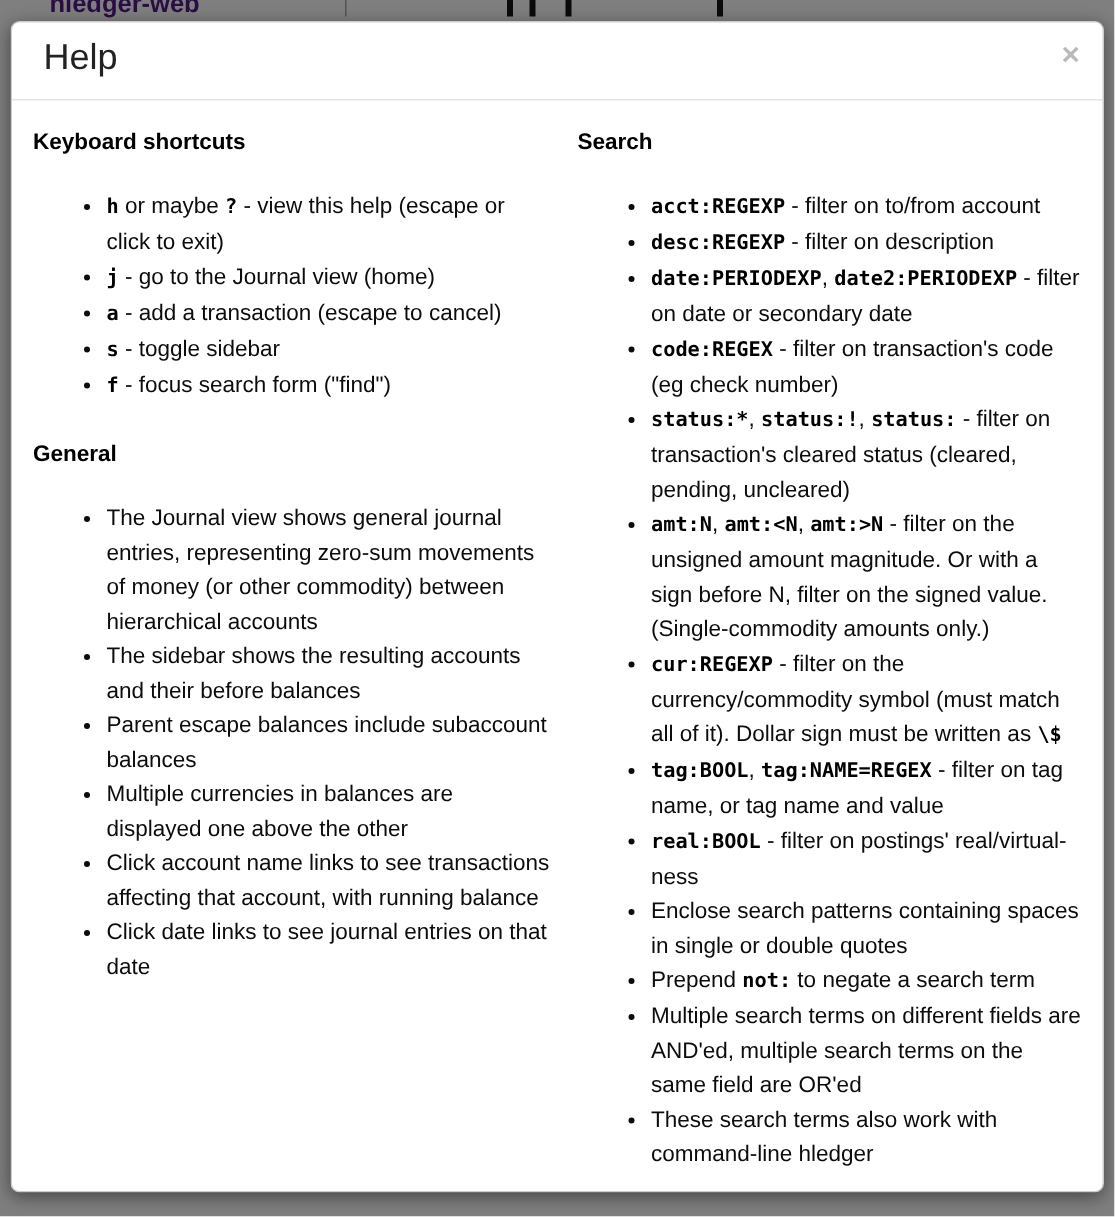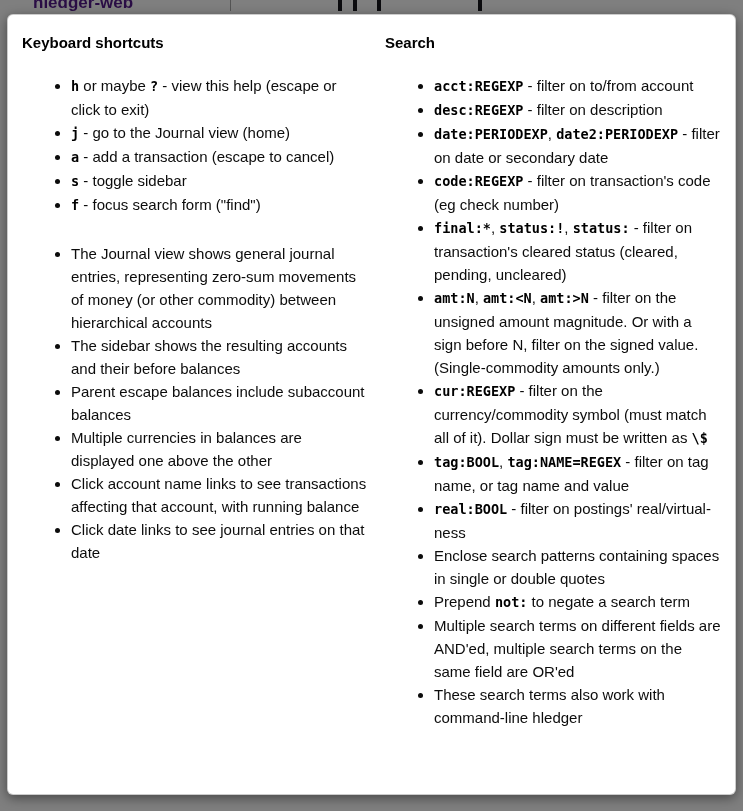--- a/index.html
+++ b/index.html
@@ -48,53 +48,60 @@
   <div class="nav-divider"></div>
   <div class="stem stem1"></div>
   <div class="stem stem2"></div>
   <div class="stem stem3"></div>
   <div class="stem stem4"></div>
 </div>
 
 <div class="backdrop"></div>
 
 <div class="modal">
+  <div class="modal-header">
+    <h2 class="modal-title">Help</h2>
+    <button class="close-btn">
+      <span>×</span>
+    </button>
+  </div>
   <div class="modal-body">
     <div class="row">
       <div class="col-left">
           <div class="section">
             <h4 class="sec-heading">Keyboard shortcuts</h4>
             <ul>
               <li><code>h</code><span> or maybe </span><code>?</code><span> - view this help (escape or click to exit)</span></li>
               <li><code>j</code><span> - go to the Journal view (home)</span></li>
               <li><code>a</code><span> - add a transaction (escape to cancel)</span></li>
               <li><code>s</code><span> - toggle sidebar</span></li>
               <li><code>f</code><span> - focus search form ("find")</span></li>
             </ul>
           </div>
           <div class="section">
+            <h4 class="sec-heading">General</h4>
             <ul>
               <li><span>The Journal view shows general journal entries, representing zero-sum movements of money (or other commodity) between hierarchical accounts</span></li>
               <li><span>The sidebar shows the resulting accounts and their before balances</span></li>
               <li><span>Parent escape balances include subaccount balances</span></li>
               <li><span>Multiple currencies in balances are displayed one above the other</span></li>
               <li><span>Click account name links to see transactions affecting that account, with running balance</span></li>
               <li><span>Click date links to see journal entries on that date</span></li>
             </ul>
           </div>
         </div>
       <div class="col-right">
           <div class="section">
             <h4 class="sec-heading">Search</h4>
             <ul>
               <li><code>acct:REGEXP</code><span> - filter on to/from account</span></li>
               <li><code>desc:REGEXP</code><span> - filter on description</span></li>
               <li><code>date:PERIODEXP</code><span>, </span><code>date2:PERIODEXP</code><span> - filter on date or secondary date</span></li>
-              <li><code>code:REGEXP</code><span> - filter on transaction's code (eg check number)</span></li>
-              <li><code>final:*</code><span>, </span><code>status:!</code><span>, </span><code>status:</code><span> - filter on transaction's cleared status (cleared, pending, uncleared)</span></li>
+              <li><code>code:REGEX</code><span> - filter on transaction's code (eg check number)</span></li>
+              <li><code>status:*</code><span>, </span><code>status:!</code><span>, </span><code>status:</code><span> - filter on transaction's cleared status (cleared, pending, uncleared)</span></li>
               <li><code>amt:N</code><span>, </span><code>amt:&lt;N</code><span>, </span><code>amt:&gt;N</code><span> - filter on the unsigned amount magnitude. Or with a sign before N, filter on the signed value. (Single-commodity amounts only.)</span></li>
               <li><code>cur:REGEXP</code><span> - filter on the currency/commodity symbol (must match all of it). Dollar sign must be written as </span><code>\$</code></li>
               <li><code>tag:BOOL</code><span>, </span><code>tag:NAME=REGEX</code><span> - filter on tag name, or tag name and value</span></li>
               <li><code>real:BOOL</code><span> - filter on postings' real/virtual-ness</span></li>
               <li><span>Enclose search patterns containing spaces in single or double quotes</span></li>
               <li><span>Prepend </span><code>not:</code><span> to negate a search term</span></li>
               <li><span>Multiple search terms on different fields are AND'ed, multiple search terms on the same field are OR'ed</span></li>
               <li><span>These search terms also work with command-line hledger</span></li>
             </ul>
           </div>

